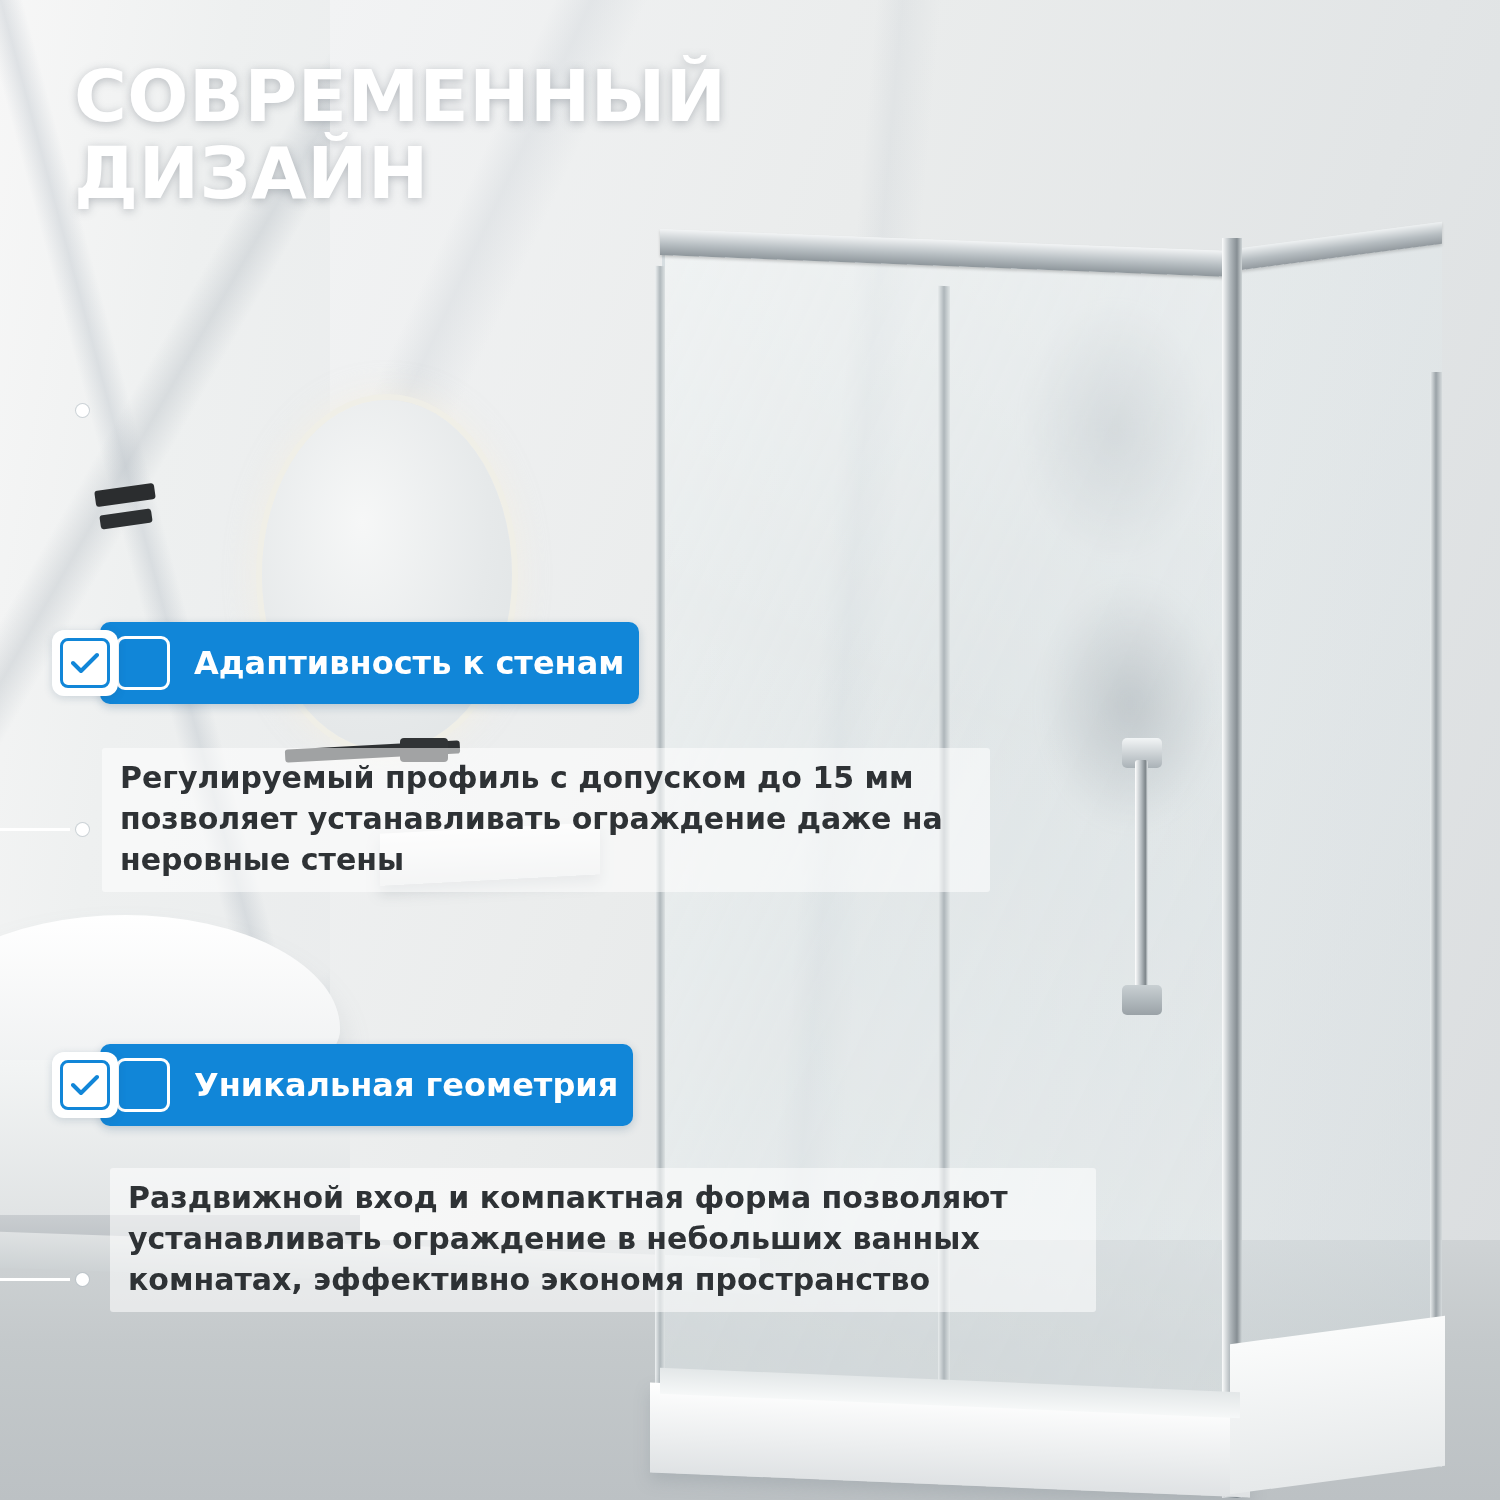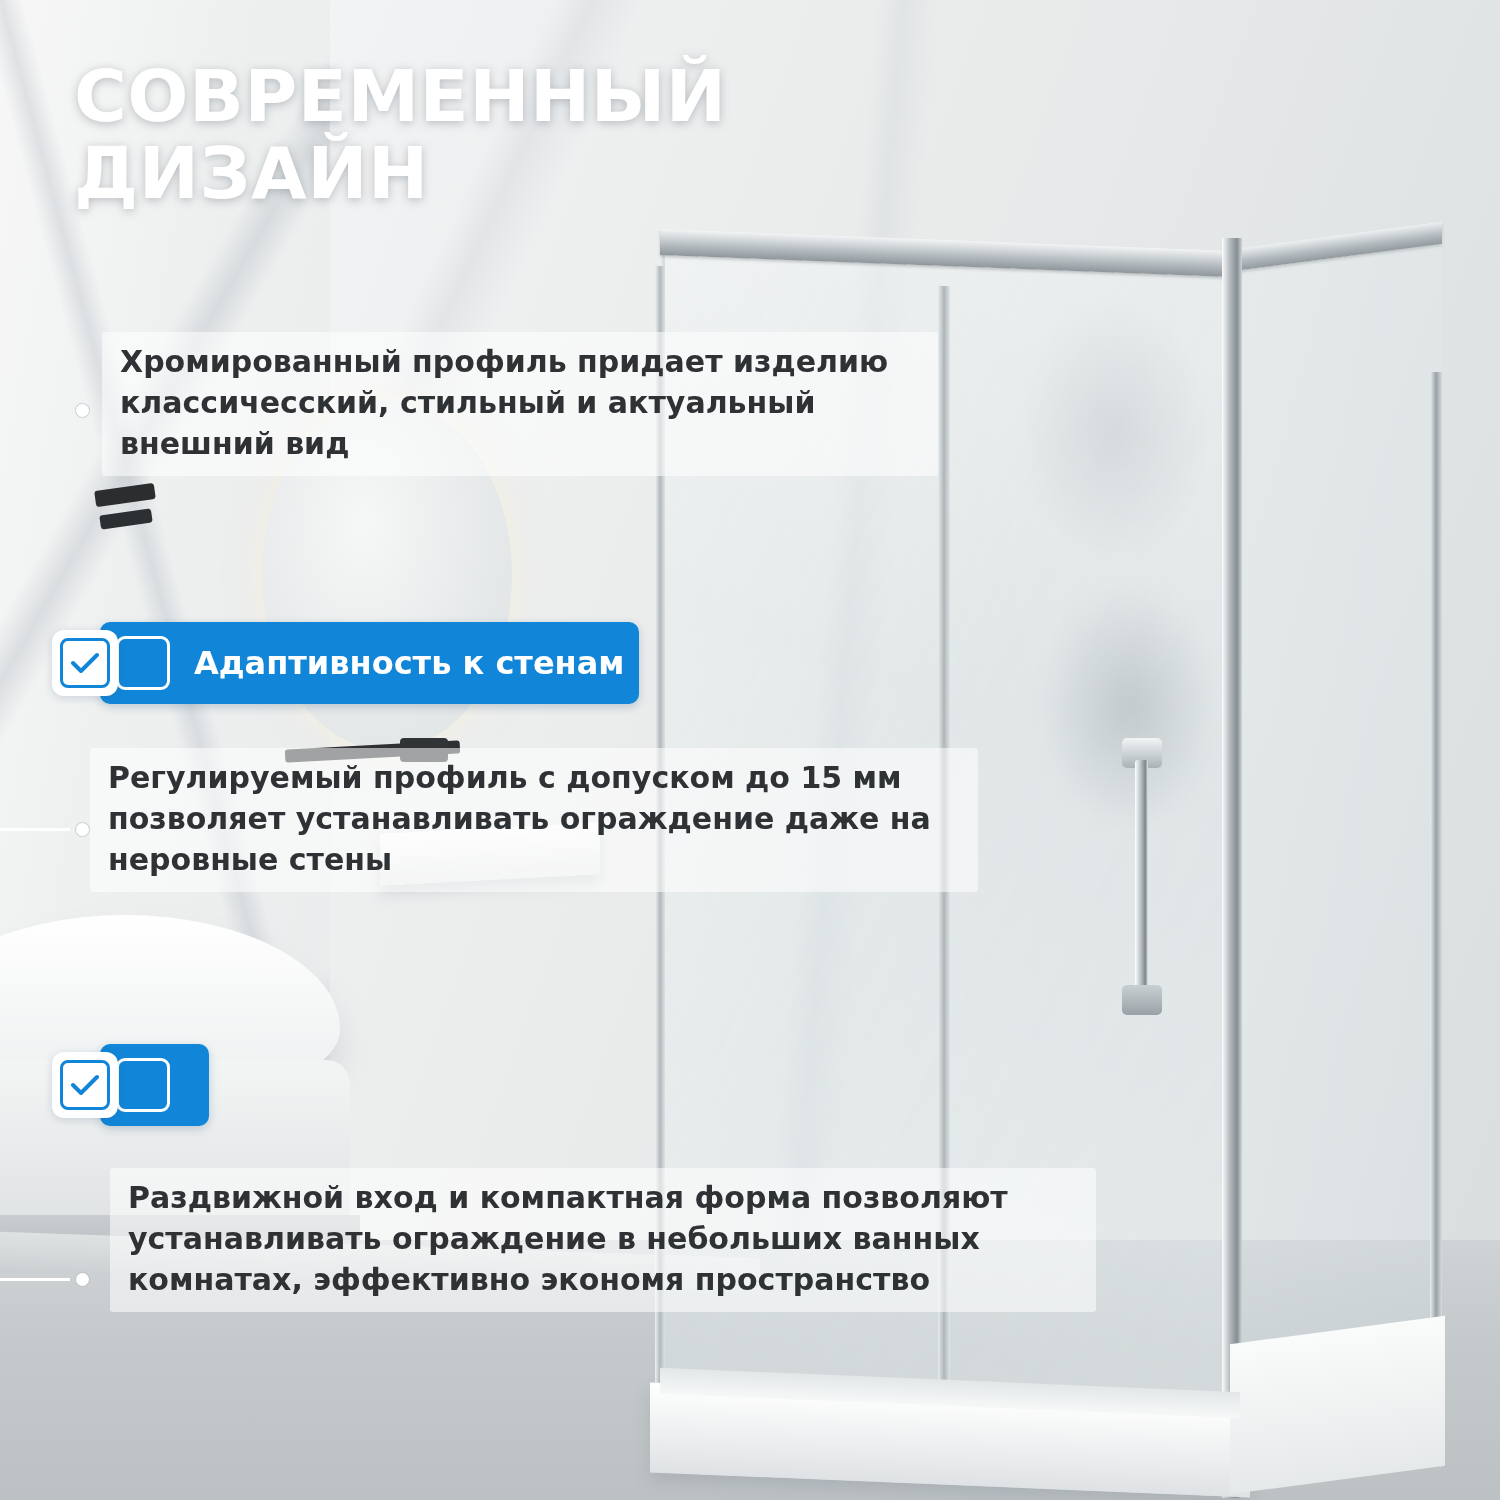--- a/index.html
+++ b/index.html
@@ -225,21 +225,21 @@
     background: rgba(255,255,255,0.55);
     color:#2e3235;
     font-weight: 700;
     font-size: 30px;
     line-height: 1.36;
     padding: 10px 18px 12px 18px;
     border-radius: 3px;
     font-family: "DejaVu Sans", sans-serif;
   }
   .para-1 { left: 102px; top: 332px; width: 800px; }
-  .para-2 { left: 90px; top: 748px; width: 852px; }
+  .para-2 { left: 102px; top: 748px; width: 852px; }
   .para-3 { left: 110px; top: 1168px; width: 950px; }
 
   .bullet-dot {
     position:absolute;
     width: 13px; height: 13px; border-radius: 50%;
     background: #ffffff;
     box-shadow: 0 0 0 1px rgba(180,190,196,.6);
   }
   .bullet-line {
     position:absolute; height: 3px; background: #ffffff;
@@ -332,40 +332,40 @@
     <div class="handle-bar"></div>
     <div class="handle-bot"></div>
     <div class="tray"></div>
     <div class="tray-right"></div>
     <div class="tray-inner"></div>
   </div>
 
   <div class="title">СОВРЕМЕННЫЙ ДИЗАЙН</div>
 
   <div class="bullet-dot" style="left:76px; top:404px;"></div>
-  <div class="para para-1">Хромированный профиль придает изделию классичесский, стильный и актуальный внешний вид</div>
 
   <div class="chip chip-1">
     <div class="chk"></div>
     <div class="chip-label">Адаптивность к стенам</div>
   </div>
   <div class="chip-check-outer cc-1">
     <div class="inner">
       <svg width="28" height="22" viewBox="0 0 28 22" aria-hidden="true">
         <polyline points="2,11 10,19 26,3" fill="none" stroke="#1186d8" stroke-width="4" stroke-linecap="round" stroke-linejoin="round"></polyline>
       </svg>
     </div>
   </div>
 
   <div class="bullet-dot" style="left:76px; top:823px;"></div>
   <div class="bullet-line" style="left:0px; top:828px; width:70px;"></div>
   <div class="para para-2">Регулируемый профиль с допуском до 15 мм позволяет устанавливать ограждение даже на неровные стены</div>
 
   <div class="chip chip-2">
     <div class="chk"></div>
+    <div class="chip-label">Уникальная геометрия</div>
   </div>
   <div class="chip-check-outer cc-2">
     <div class="inner">
       <svg width="28" height="22" viewBox="0 0 28 22" aria-hidden="true">
         <polyline points="2,11 10,19 26,3" fill="none" stroke="#1186d8" stroke-width="4" stroke-linecap="round" stroke-linejoin="round"></polyline>
       </svg>
     </div>
   </div>
 
   <div class="bullet-dot" style="left:76px; top:1273px;"></div>

